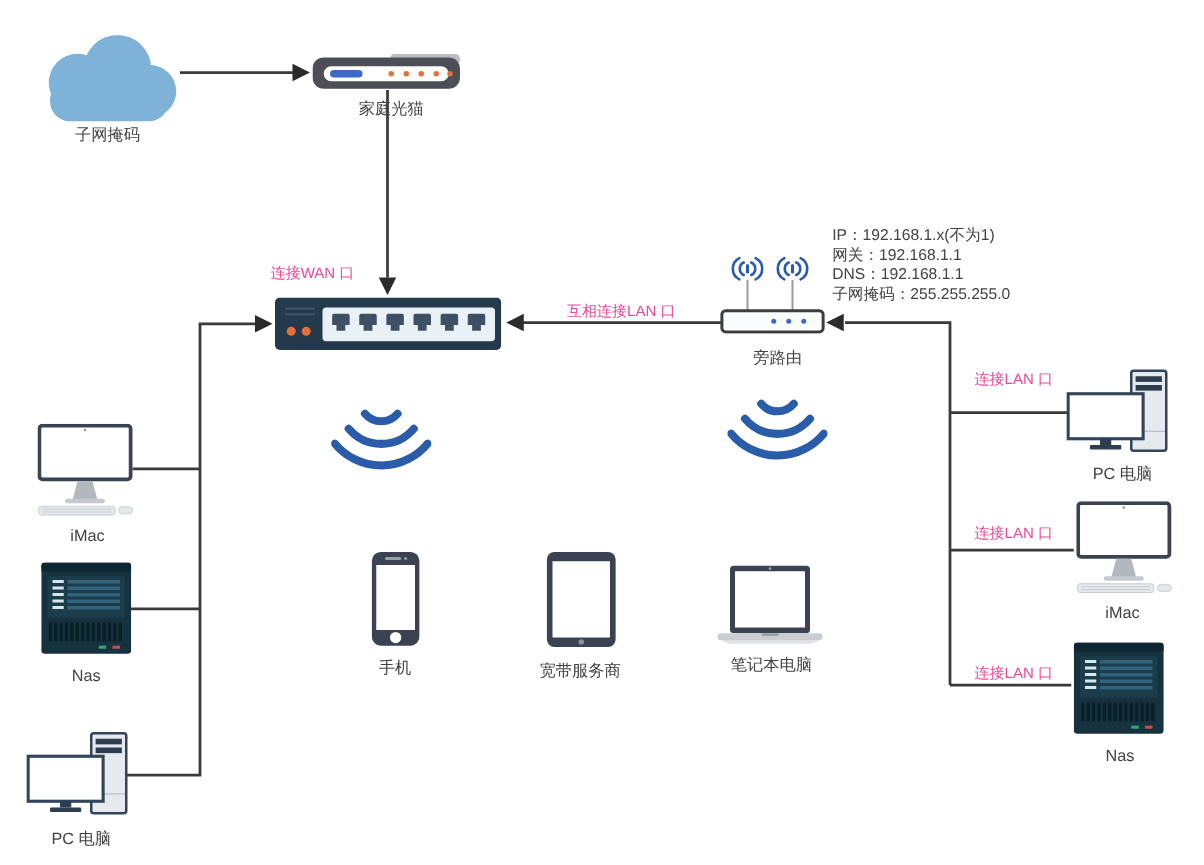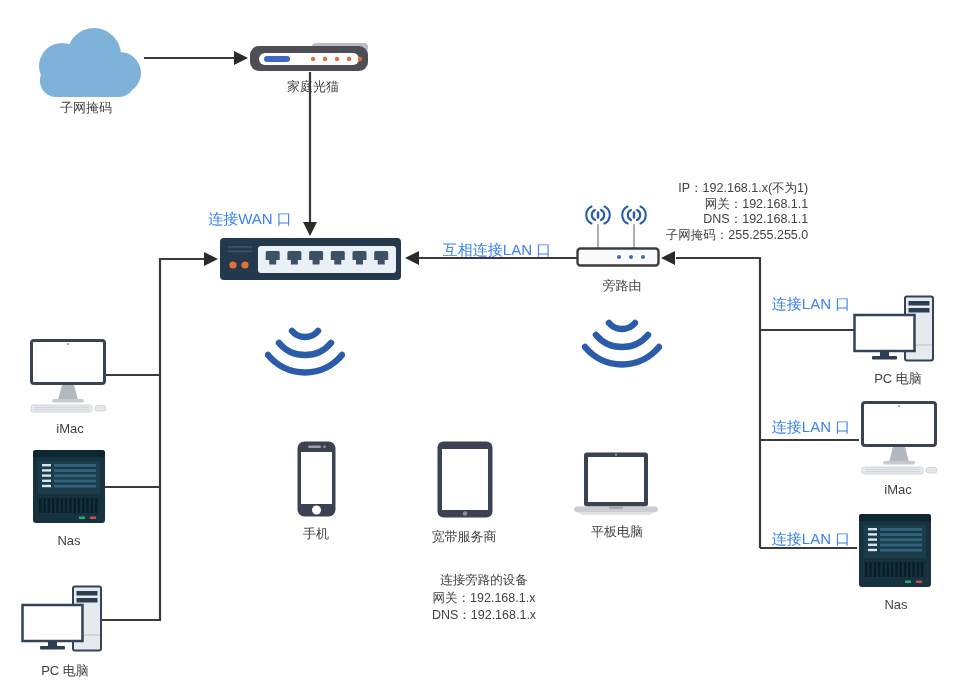--- a/index.html
+++ b/index.html
@@ -8,24 +8,24 @@
     font-family:"Liberation Sans","DejaVu Sans",sans-serif;color:#3f3f3f;
   }
   .wires{position:absolute;left:0;top:0;width:963px;height:692px;}
   .node{position:absolute;}
   .clabel{
     position:absolute;transform:translateX(-50%);white-space:nowrap;
     font-size:13px;color:#424242;line-height:15px;text-align:right;
   }
   .note{
     position:absolute;transform:translateX(-50%);white-space:nowrap;
-    font-size:15px;color:#3b82f6;line-height:15px;
+    font-size:12px;color:#ec4899;line-height:15px;
   }
   .cfgblock{
-    position:absolute;transform:translateX(-50%);text-align:right;
+    position:absolute;transform:translateX(-50%);text-align:left;
     font-size:12.5px;color:#424242;line-height:15.5px;white-space:nowrap;
   }
   .noteblock{
     position:absolute;transform:translateX(-50%);text-align:center;
     font-size:12.5px;color:#424242;line-height:17.5px;white-space:nowrap;
   }
 </style>
 </head>
 <body>
 
@@ -260,39 +260,34 @@
   <div class="clabel" style="left:86px;top:100px">子网掩码</div>
   <div class="clabel" style="left:313px;top:79px">家庭光猫</div>
   <div class="clabel" style="left:622px;top:278px">旁路由</div>
 
   <div class="clabel" style="left:70px;top:421px">iMac</div>
   <div class="clabel" style="left:69px;top:533px">Nas</div>
   <div class="clabel" style="left:65px;top:663px">PC 电脑</div>
 
   <div class="clabel" style="left:316px;top:526px">手机</div>
   <div class="clabel" style="left:464px;top:529px">宽带服务商</div>
-  <div class="clabel" style="left:617px;top:524px">平板电脑</div>
+  <div class="clabel" style="left:617px;top:524px">笔记本电脑</div>
 
   <div class="clabel" style="left:898px;top:371px">PC 电脑</div>
   <div class="clabel" style="left:898px;top:482px">iMac</div>
   <div class="clabel" style="left:896px;top:597px">Nas</div>
 
   <div class="note" style="left:250px;top:211px">连接WAN 口</div>
   <div class="note" style="left:497px;top:242px">互相连接LAN 口</div>
 
   <div class="cfgblock" style="left:737px;top:181px">
     <div>IP：192.168.1.x(不为1)</div>
     <div>网关：192.168.1.1</div>
     <div>DNS：192.168.1.1</div>
     <div>子网掩码：255.255.255.0</div>
   </div>
 
   <div class="note" style="left:811px;top:296px">连接LAN 口</div>
   <div class="note" style="left:811px;top:419px">连接LAN 口</div>
   <div class="note" style="left:811px;top:531px">连接LAN 口</div>
 
-  <div class="noteblock" style="left:484px;top:572px">
-    <div>连接旁路的设备</div>
-    <div>网关：192.168.1.x</div>
-    <div>DNS：192.168.1.x</div>
-  </div>
 
 </div>
 
 </body></html>

